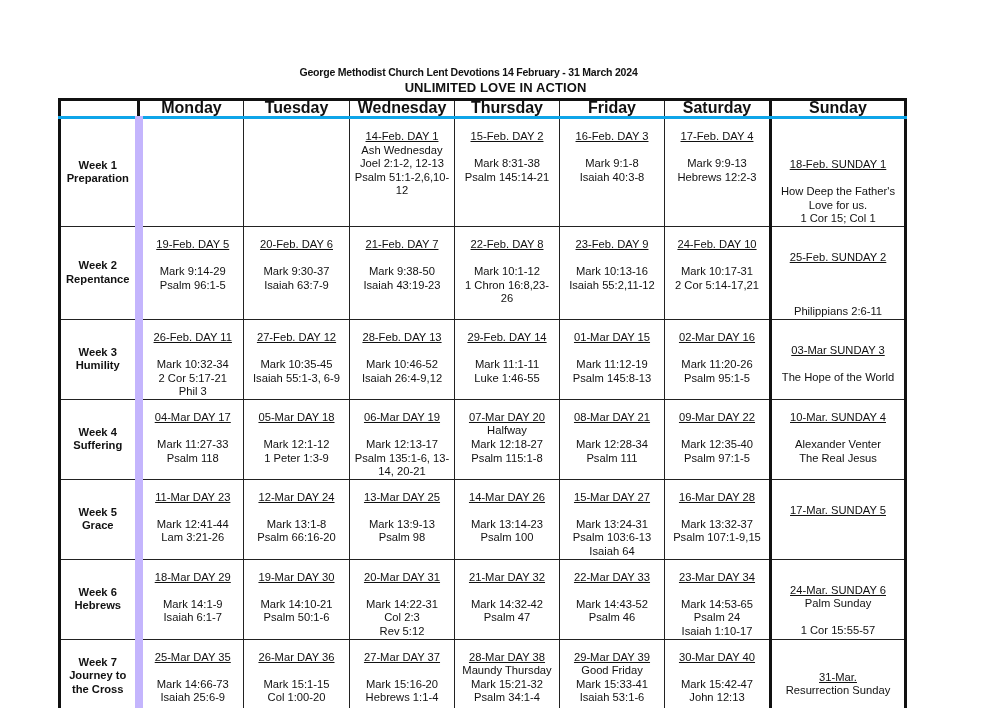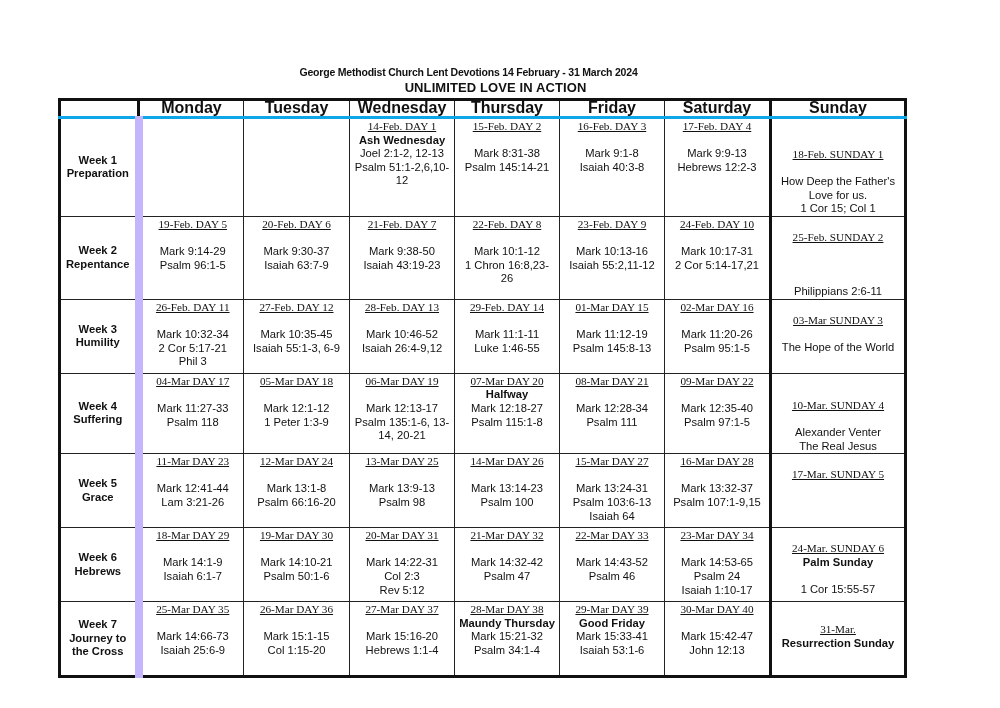--- a/index.html
+++ b/index.html
@@ -14,22 +14,22 @@
                 border: 3px solid #111; }
   table.sched th, table.sched td { border: 1px solid #222; text-align: center;
                 vertical-align: top; padding: 0; font-size: 11.2px; line-height: 13.6px; }
   table.sched th { font-weight: bold; height: 15px; font-size: 16px;
                    border-bottom: 3px solid #0ea5e9; line-height: 14px; }
   table.sched td.week { vertical-align: middle; font-weight: bold;
                         border-right: 8px solid #c4b5fd; font-size: 11.2px; }
   table.sched th.corner { border-right: 3px solid #111; }
   table.sched th.sun, table.sched td.sun { border-left: 3px solid #111; }
   tr.row td { height: 73px; }
-  .date { text-decoration: underline; display: block; padding-top: 1px; font-family: Liberation Serif, serif; }
-  .special { font-weight: bold; display: block; }
+  .date { text-decoration: underline; display: block; padding-top: 11px; }
+  .special { font-weight: normal; display: block; }
   .gap { display: block; height: 13.6px; }
   .line { display: block; }
   td.sun .date { }
 </style>
 </head>
 <body>
 
 <div class="title1">George Methodist Church Lent Devotions 14 February - 31 March 2024</div>
 <div class="title2">UNLIMITED LOVE IN ACTION</div>
 
@@ -284,21 +284,21 @@
         </td>
         <td>
           <div>
             <span class="date">09-Mar DAY 22</span>
             <span class="gap"></span>
             <span class="line">Mark 12:35-40</span>
             <span class="line">Psalm 97:1-5</span>
           </div>
         </td>
         <td class="sun">
-          <div style="padding-top: 0px; margin-top: 24px;">
+          <div style="padding-top: 0px;">
             <span class="date">10-Mar. SUNDAY 4</span>
             <span class="gap"></span>
             <span class="line">Alexander Venter</span>
             <span class="line">The Real Jesus</span>
           </div>
         </td>
       </tr>
       <tr class="row">
         <td class="week">
           <span class="line">Week 5</span>
@@ -435,21 +435,21 @@
             <span class="gap"></span>
             <span class="line">Mark 14:66-73</span>
             <span class="line">Isaiah 25:6-9</span>
           </div>
         </td>
         <td>
           <div>
             <span class="date">26-Mar DAY 36</span>
             <span class="gap"></span>
             <span class="line">Mark 15:1-15</span>
-            <span class="line">Col 1:15-20</span>
+            <span class="line">Col 1:00-20</span>
           </div>
         </td>
         <td>
           <div>
             <span class="date">27-Mar DAY 37</span>
             <span class="gap"></span>
             <span class="line">Mark 15:16-20</span>
             <span class="line">Hebrews 1:1-4</span>
           </div>
         </td>

